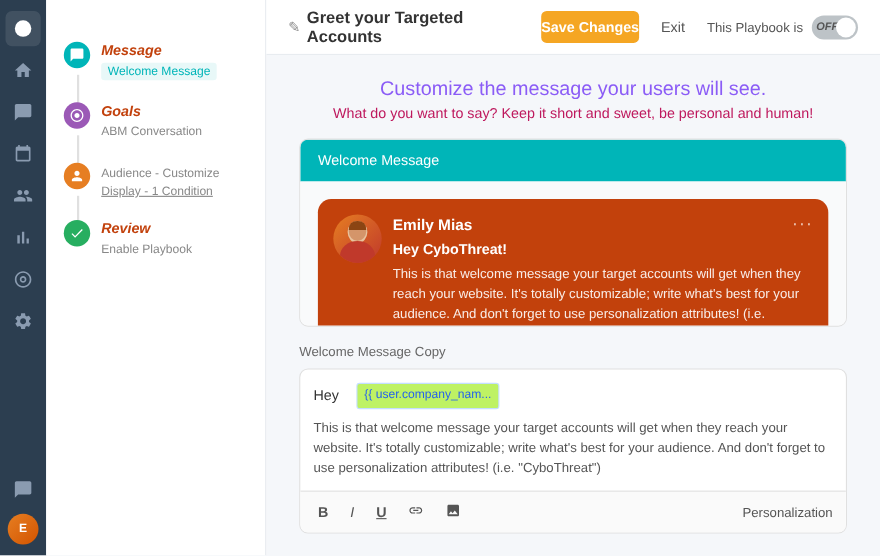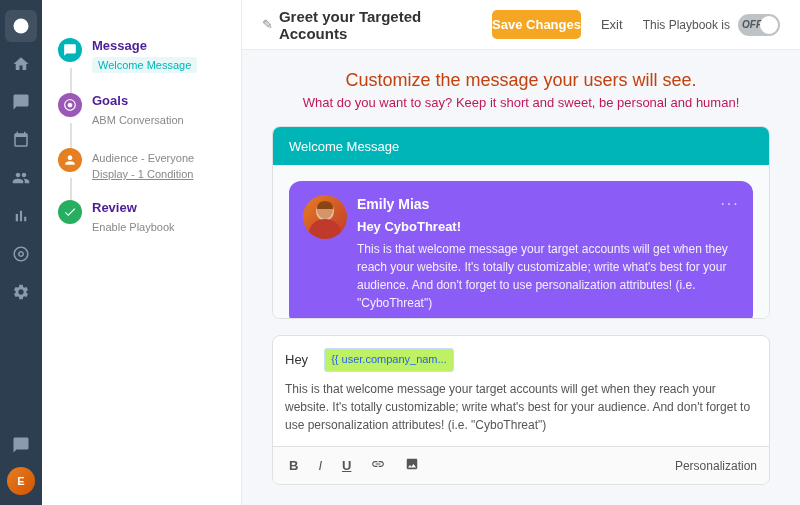--- a/index.html
+++ b/index.html
@@ -97,22 +97,23 @@
       color: white;
     }
     .step-circle.teal { background: #00b5b8; }
     .step-circle.purple { background: #9b59b6; }
     .step-circle.orange { background: #e67e22; }
     .step-circle.green { background: #27ae60; }
     .step-content { flex: 1; }
     .step-name {
       font-size: 13px;
       font-weight: 600;
-      color: #4c1d95;
+      color: #c2410c;
       margin-bottom: 2px;
+      font-style: italic;
     }
     .step-sub {
       font-size: 11px;
       color: #888;
     }
     .step-sub.active-sub {
       color: #00b5b8;
       background: #e8f8f8;
       padding: 2px 6px;
       border-radius: 3px;
@@ -207,21 +208,21 @@
       padding: 20px 30px;
       display: flex;
       flex-direction: column;
       gap: 16px;
     }
     .content-heading {
       text-align: center;
     }
     .content-heading h2 {
       font-size: 18px;
-      color: #c2410c;
+      color: #8b5cf6;
       font-weight: 400;
       margin-bottom: 4px;
     }
     .content-heading p {
       font-size: 13px;
       color: #be185d;
     }
 
     
     .preview-card {
@@ -237,21 +238,21 @@
     .preview-card-header-text {
       color: white;
       font-size: 13px;
       font-weight: 500;
     }
     .preview-card-body {
       padding: 16px;
       background: #f9fafb;
     }
     .chat-bubble-container {
-      background: #8b5cf6;
+      background: #c2410c;
       border-radius: 12px;
       padding: 14px;
       color: white;
       display: flex;
       gap: 10px;
       margin-bottom: 10px;
     }
     .chat-avatar {
       width: 44px;
       height: 44px;
@@ -430,21 +431,21 @@
     </div>
   </div>
 
   <div class="step-item">
     <div class="step-circle orange">
       <svg width="14" height="14" viewBox="0 0 24 24" fill="white">
           <path d="M12 12c2.21 0 4-1.79 4-4s-1.79-4-4-4-4 1.79-4 4 1.79 4 4 4zm0 2c-2.67 0-8 1.34-8 4v2h16v-2c0-2.66-5.33-4-8-4z"></path>
         </svg>
     </div>
     <div class="step-content">
-      <span class="step-sub">Audience - Everyone</span>
+      <span class="step-sub">Audience - Customize</span>
       <span class="step-sub line2">Display - 1 Condition</span>
     </div>
   </div>
 
   <div class="step-item">
     <div class="step-circle green">
       <svg width="14" height="14" viewBox="0 0 24 24" fill="white">
           <path d="M9 16.17L4.83 12l-1.42 1.41L9 19 21 7l-1.41-1.41L9 16.17z"></path>
         </svg>
     </div>
@@ -500,20 +501,21 @@
             </div>
             <div class="chat-greeting">Hey CyboThreat!</div>
             <div class="chat-body">This is that welcome message your target accounts will get when they reach your website. It's totally customizable; write what's best for your audience. And don't forget to use personalization attributes! (i.e. "CyboThreat")</div>
           </div>
         </div>
 
       </div>
     </div>
 
     <div class="message-copy-section">
+      <div class="section-label">Welcome Message Copy</div>
       <div class="message-editor">
         <div class="message-editor-body">
           <div class="hey-line">
             <span>Hey</span>
             <span class="personalization-tag">{{ user.company_nam...</span>
           </div>
           <p>This is that welcome message your target accounts will get when they reach your website. It's totally customizable; write what's best for your audience. And don't forget to use personalization attributes! (i.e. "CyboThreat")</p>
         </div>
         <div class="message-toolbar">
           <button class="toolbar-btn">B</button>

